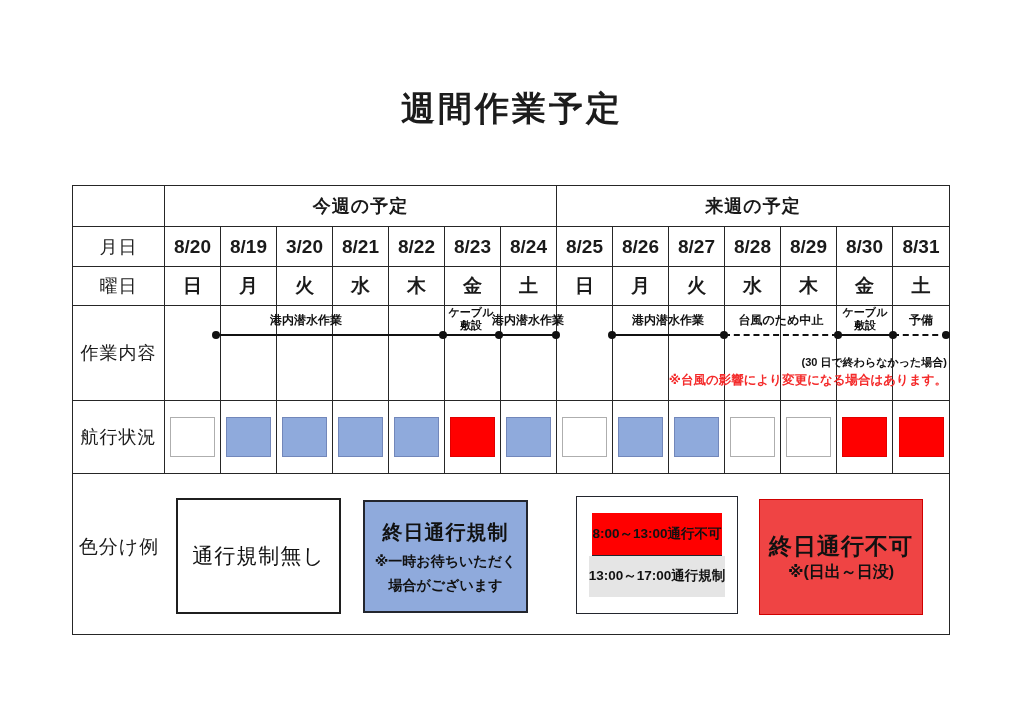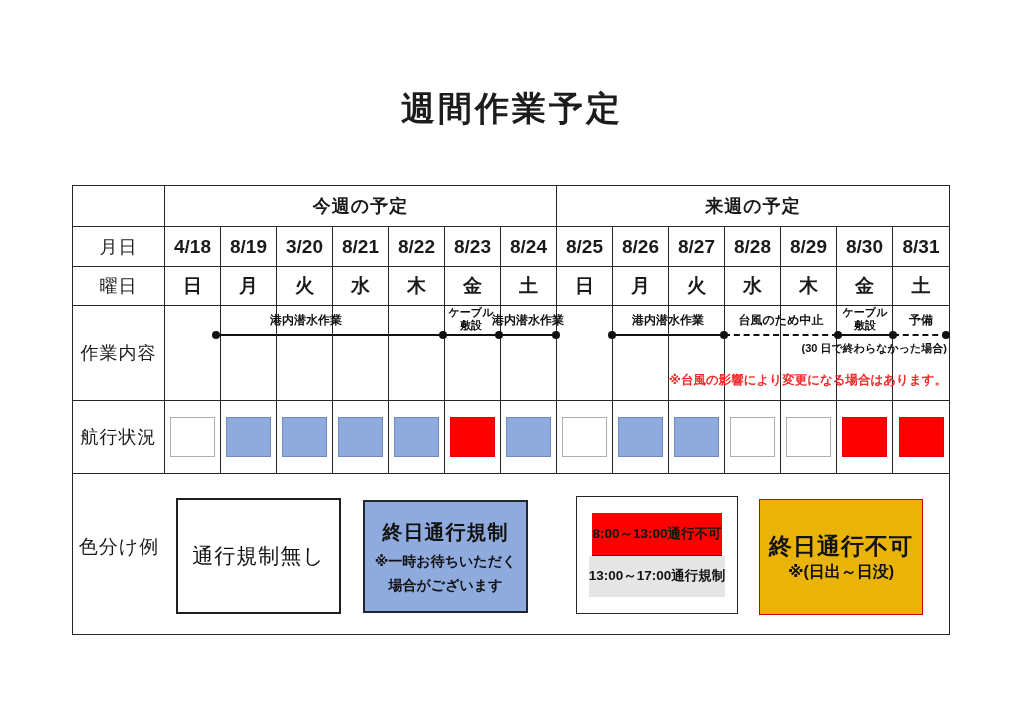--- a/index.html
+++ b/index.html
@@ -69,38 +69,38 @@
     border:2px solid #23262e;color:#111;}
   .lg-blue .big{font-size:20px;font-weight:bold;letter-spacing:1px;}
   .lg-blue .small{font-size:14px;font-weight:bold;margin-top:7px;}
   .lg-blue .small2{font-size:14px;font-weight:bold;margin-top:6px;}
   .lg-stack{left:503px;top:22px;width:162px;height:118px;border:1.5px solid #23262e;
     padding:16px;display:flex;flex-direction:column;}
   .lg-stack .half{flex:1;display:flex;align-items:center;justify-content:center;
     font-size:13.5px;font-weight:bold;color:#111;white-space:nowrap;}
   .lg-stack .half.top{background:#FF0000;border-bottom:1.5px solid #23262e;}
   .lg-stack .half.bot{background:#e5e5e5;}
-  .lg-red{left:686px;top:25px;width:164px;height:116px;background:#eab308;
+  .lg-red{left:686px;top:25px;width:164px;height:116px;background:#ef4444;
     border:1px solid #d00000;color:#111;}
   .lg-red .big{font-size:23px;font-weight:bold;letter-spacing:1px;}
   .lg-red .small{font-size:16px;font-weight:bold;margin-top:0;}
 </style>
 </head>
 <body>
 
 <div class="page-title">週間作業予定</div>
 
 <div class="sched-table">
 
   <div class="c"></div>
   <div class="c sectionhead" style="grid-column:2/9">今週の予定</div>
   <div class="c sectionhead noR" style="grid-column:9/16">来週の予定</div>
 
   <div class="c rowlabel">月日</div>
-  <div class="c datecell">4/18</div>
+  <div class="c datecell">8/20</div>
   <div class="c datecell">8/19</div>
   <div class="c datecell">3/20</div>
   <div class="c datecell">8/21</div>
   <div class="c datecell">8/22</div>
   <div class="c datecell">8/23</div>
   <div class="c datecell">8/24</div>
   <div class="c datecell">8/25</div>
   <div class="c datecell">8/26</div>
   <div class="c datecell">8/27</div>
   <div class="c datecell">8/28</div>
@@ -236,17 +236,17 @@
     </div>
     <div class="tl-label" style="left:455px;top:6px">港内潜水作業</div>
     <div class="tl-label" style="left:595px;top:6px">港内潜水作業</div>
     <div class="tl-label" style="left:708px;top:6px">台風のため中止</div>
     <div class="tl-label2" style="left:792px;top:0">
       <span style="display:block">ケーブル</span>
       <span style="display:block">敷設</span>
     </div>
     <div class="tl-label" style="left:848px;top:6px">予備</div>
 
-    <div class="tl-note" style="top:35px">(30 日で終わらなかった場合)</div>
+    <div class="tl-note" style="top:49px">(30 日で終わらなかった場合)</div>
     <div class="tl-note red" style="top:66px">※台風の影響により変更になる場合はあります。</div>
   </div>
 
 </div>
 
 </body></html>

